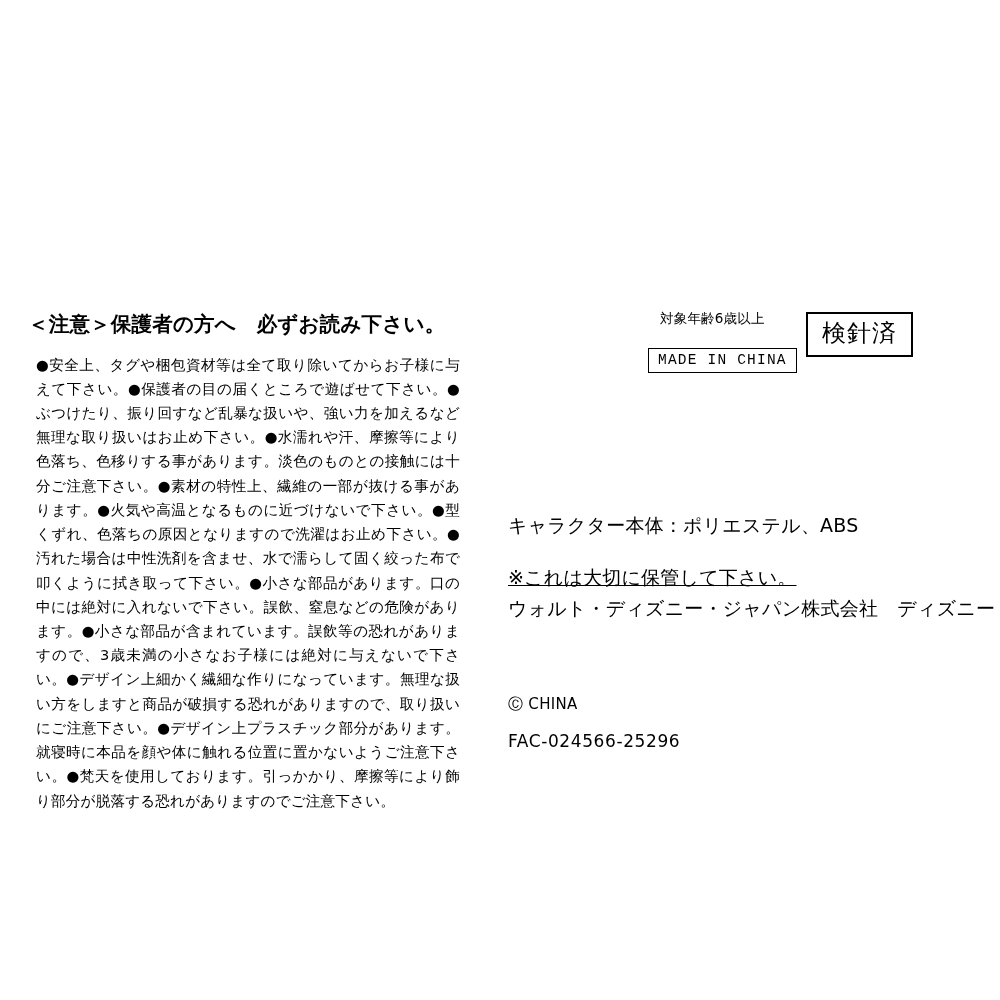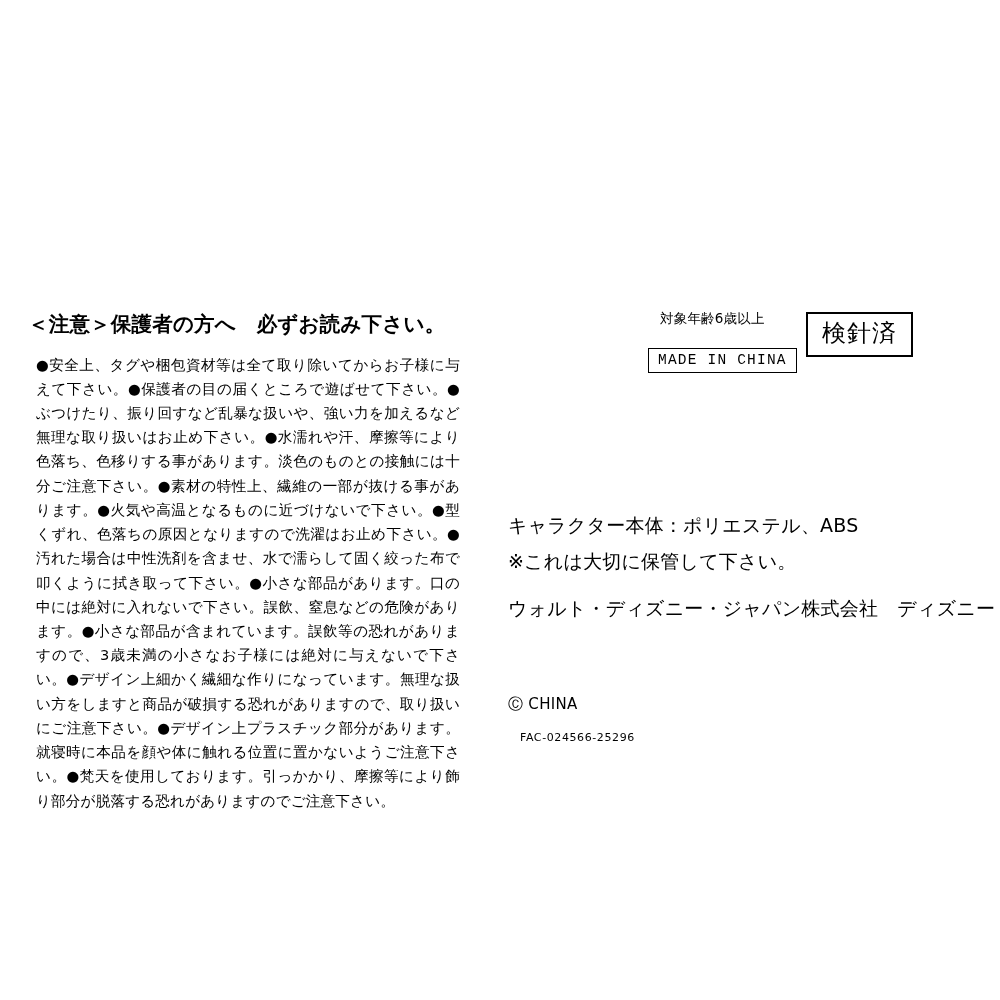--- a/index.html
+++ b/index.html
@@ -98,42 +98,43 @@
   }
   .rc-material {
     position: absolute;
     left: 0;
     top: 200px;
     white-space: nowrap;
   }
   .rc-keep {
     position: absolute;
     left: 0;
-    top: 236px;
+    top: 252px;
     white-space: nowrap;
+    text-decoration: underline;
   }
   .rc-company {
     position: absolute;
     left: 0;
     top: 283px;
   }
   .rc-company div { white-space: nowrap; }
   .rc-disney {
     position: absolute;
     left: 0;
     top: 385px;
     font-size: 15px;
     letter-spacing: 0.3px;
     white-space: nowrap;
   }
   .rc-fac {
     position: absolute;
-    left: 12px;
+    left: 0;
     top: 421px;
-    font-size: 11px;
+    font-size: 17px;
     letter-spacing: 0.6px;
     white-space: nowrap;
   }
 </style>
 </head>
 <body>
 
 <div class="page">
 
   <div class="left-col">

